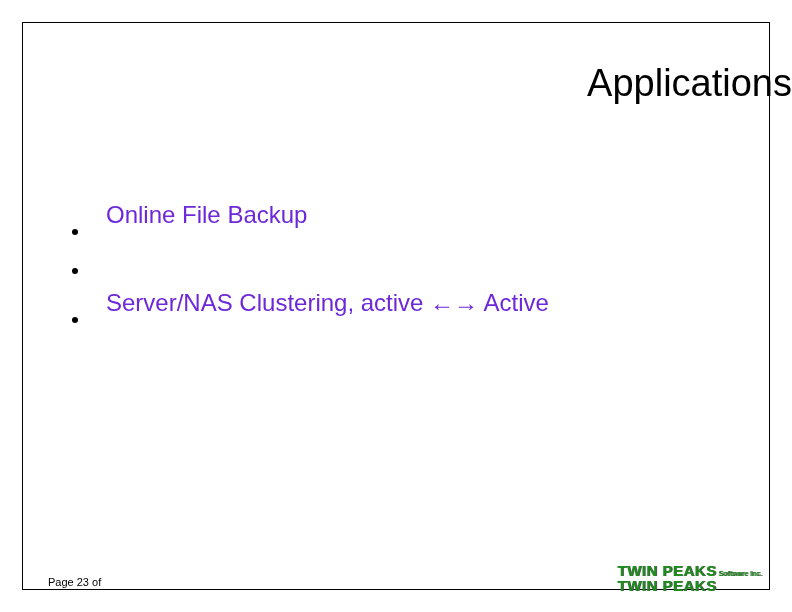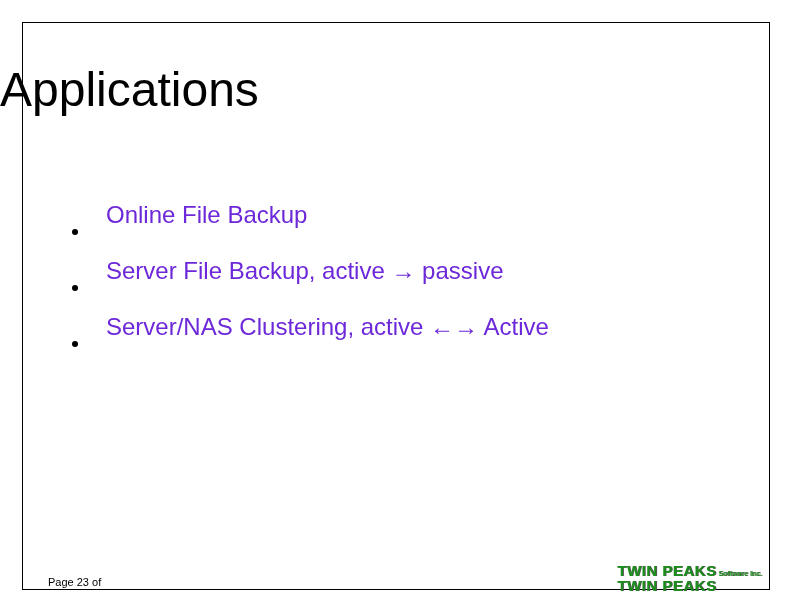--- a/index.html
+++ b/index.html
@@ -16,22 +16,22 @@
     left: 22px;
     right: 22px;
     bottom: 22px;
     border: 1px solid #000;
   }
   .title {
     position: absolute;
     top: 62px;
     left: 0;
     width: 100%;
-    text-align: left;
-    font-size: 48px;
+    text-align: right;
+    font-size: 38px;
     font-weight: 400;
     color: #000;
   }
   .content {
     position: absolute;
     top: 200px;
     left: 72px;
     right: 60px;
   }
   .bullet {
@@ -91,21 +91,20 @@
 
   <h1 class="title">Applications</h1>
 
   <div class="content">
     <div class="bullet">
       <span class="dot"></span>
       <span>Online File Backup</span>
     </div>
     <div class="bullet">
       <span class="dot"></span>
-      <span>Server File Backup, active → passive</span>
     </div>
     <div class="bullet">
       <span class="dot"></span>
       <span>Server/NAS Clustering, active ←→ Active</span>
     </div>
   </div>
 
   <div class="footer-left">Page 23 of</div>
 
   <div class="footer-right">

